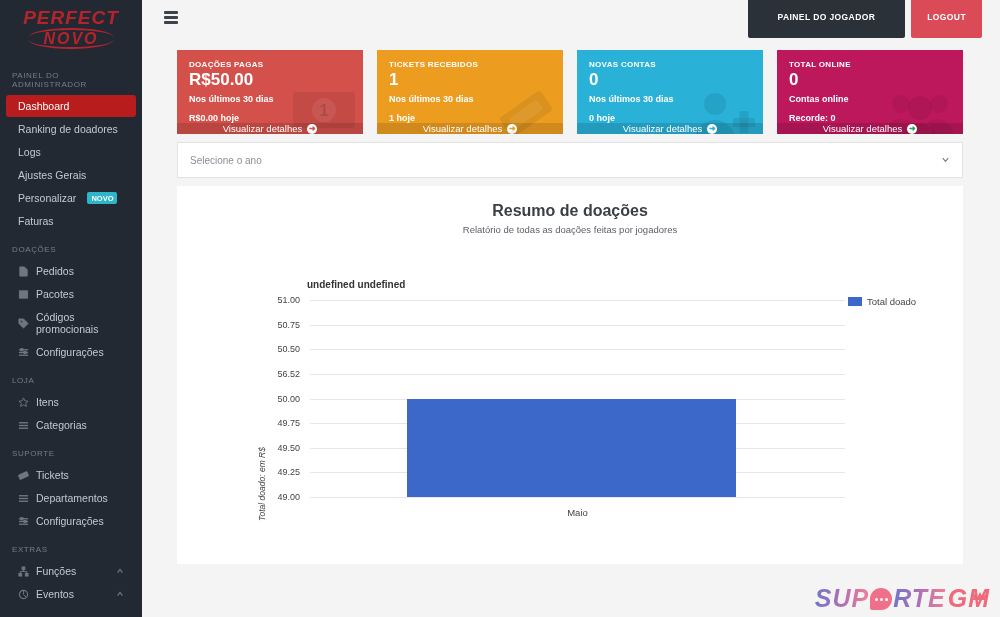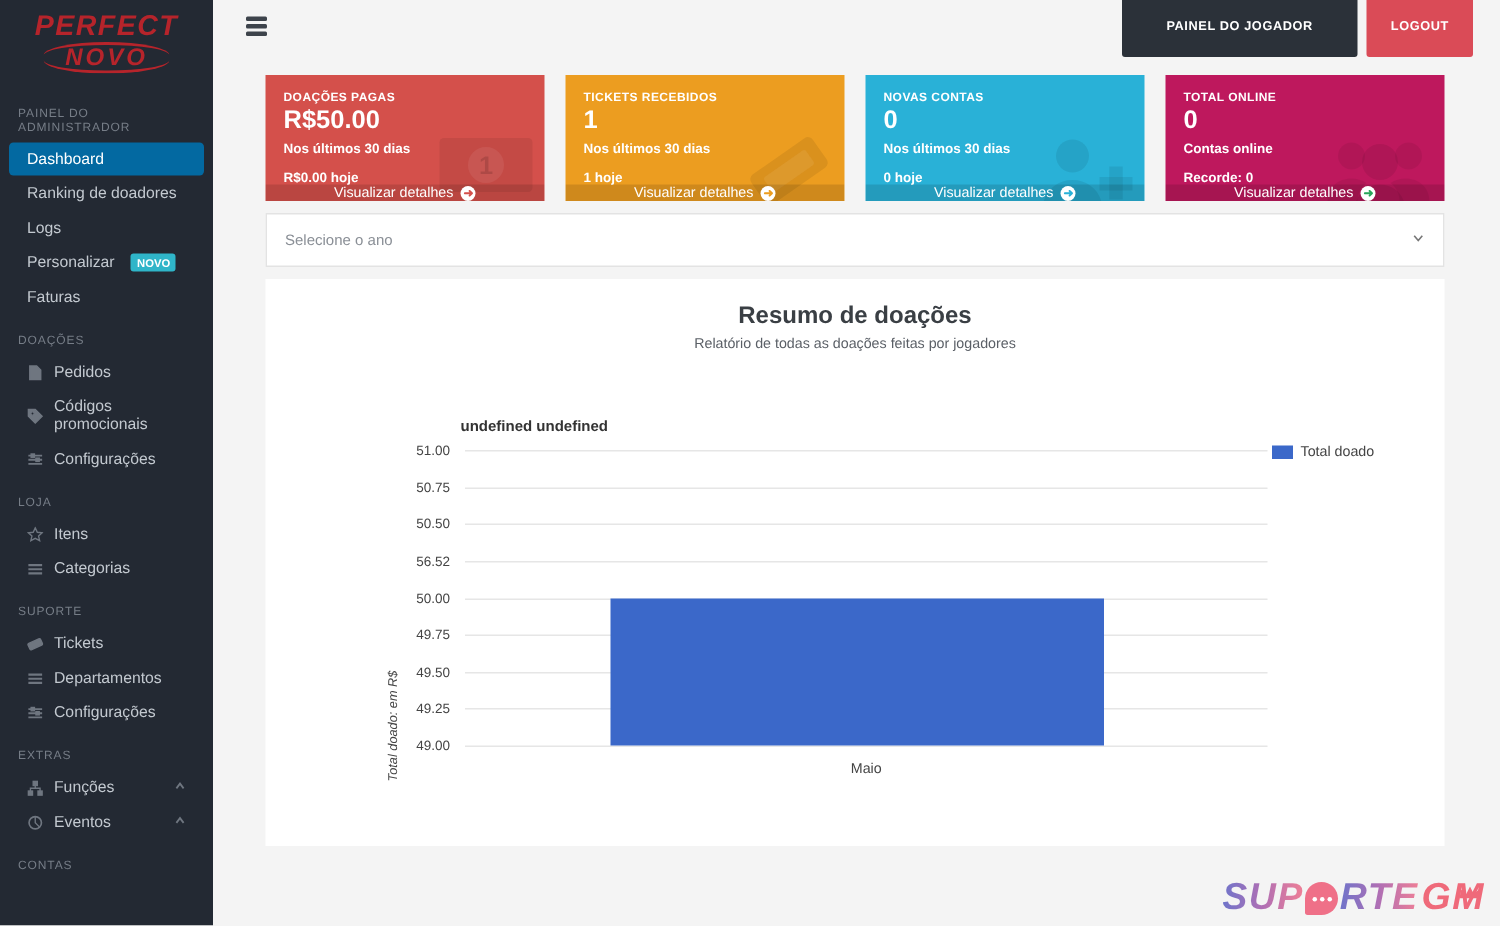--- a/index.html
+++ b/index.html
@@ -6,21 +6,21 @@
   html,body { width:1000px; height:617px; }
   body { font-family:"Liberation Sans", sans-serif; background:#f4f4f4; position:relative; overflow:hidden; }
 
   
   .sidebar { position:absolute; left:0; top:0; width:142px; height:617px; background:#232933; color:#b9c0c8; }
   .logo { padding:8px 10px 10px; text-align:center; }
   .logo .l1 { color:#b6242b; font-weight:bold; font-size:19px; letter-spacing:1px; font-style:italic; line-height:20px; }
   .logo .l2 { color:#b6242b; font-weight:bold; font-size:16px; letter-spacing:2px; font-style:italic; line-height:15px; border-top:2px solid #b6242b; border-bottom:2px solid #b6242b; border-radius:50%/9px; padding:1px 14px; display:inline-block; }
   .sec-label { font-size:8px; color:#767d87; letter-spacing:.6px; padding:12px 12px 5px; text-transform:uppercase; }
   .s-item { display:flex; align-items:center; gap:7px; font-size:10.5px; color:#c3c9d0; padding:5px 12px; margin:1px 6px; border-radius:3px; cursor:pointer; }
-  .s-item.active { background:#0369a1; color:#fff; }
+  .s-item.active { background:#b91c1c; color:#fff; }
   .s-item .sic { width:11px; height:11px; flex:0 0 11px; display:inline-flex; }
   .s-item .sic svg { width:11px; height:11px; fill:#6f7680; stroke:#6f7680; }
   .s-item .chev { margin-left:auto; }
   .s-item .chev svg { width:8px; height:8px; stroke:#6f7680; fill:none; }
   .badge-novo { background:#2fb5c9; color:#fff; font-size:7.5px; font-weight:bold; border-radius:2px; padding:1.5px 4px; margin-left:4px; }
 
   
   .topbar { position:absolute; left:142px; top:0; right:0; height:34px; display:flex; align-items:center; padding:0 18px 0 22px; }
   .burger { display:inline-flex; flex-direction:column; gap:2px; cursor:pointer; }
   .burger span { width:14px; height:3px; background:#3d434b; border-radius:1px; }
@@ -85,35 +85,46 @@
   <div class="s-item active">
       <span>Dashboard</span>
     </div>
   <div class="s-item">
       <span>Ranking de doadores</span>
     </div>
   <div class="s-item">
       <span>Logs</span>
     </div>
   <div class="s-item">
+      <span>Ajustes Gerais</span>
+    </div>
+  <div class="s-item">
       <span>Personalizar</span>
       <span class="badge-novo">NOVO</span>
     </div>
   <div class="s-item">
       <span>Faturas</span>
     </div>
 
   <div class="sec-label">DOAÇÕES</div>
   <div class="s-item">
     <span class="sic">
         <svg viewBox="0 0 12 12">
           <path d="M2 1h5l3 3v7H2z" fill="#6f7680"></path>
         </svg>
       </span>
     <span>Pedidos</span>
+    </div>
+  <div class="s-item">
+    <span class="sic">
+        <svg viewBox="0 0 12 12">
+          <rect x="1.5" y="2" width="9" height="8" fill="#6f7680"></rect>
+        </svg>
+      </span>
+    <span>Pacotes</span>
     </div>
   <div class="s-item">
     <span class="sic">
         <svg viewBox="0 0 12 12">
           <path d="M1 1h5l5 5-5 5-5-5z" fill="#6f7680"></path>
           <circle cx="4" cy="4" r="1.2" fill="#232933"></circle>
         </svg>
       </span>
     <span>Códigos promocionais</span>
     </div>

